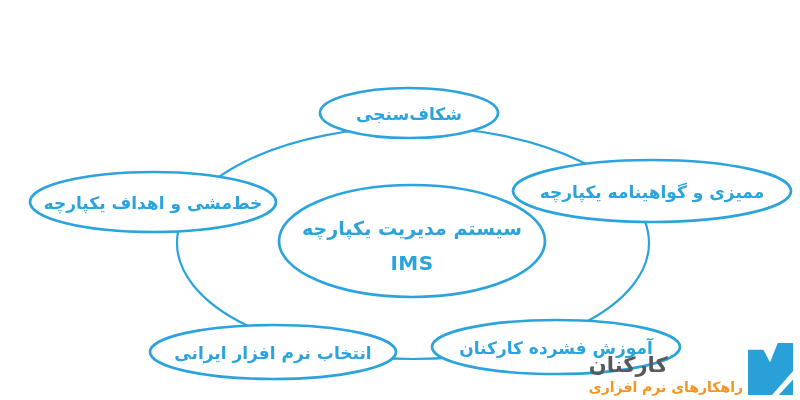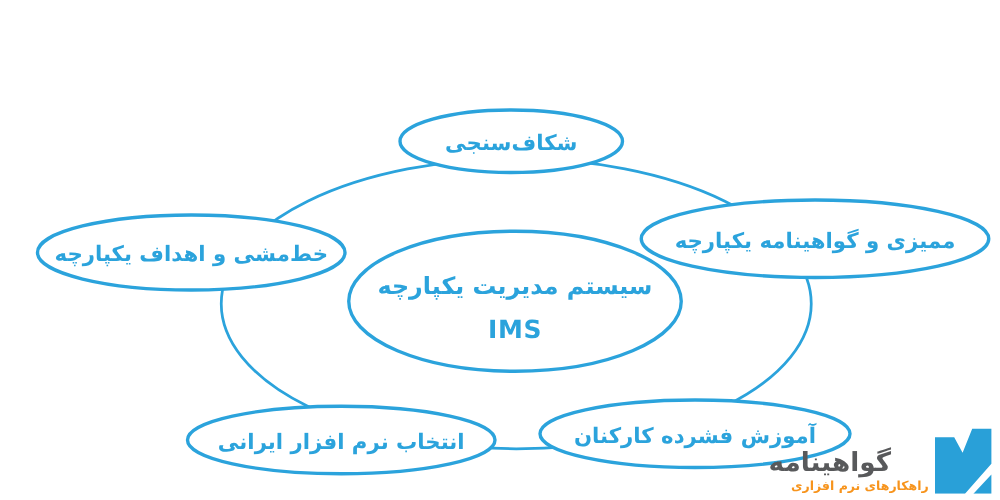--- a/index.html
+++ b/index.html
@@ -29,21 +29,21 @@
   .center-line1{font-size:19px;}
   .center-line2{font-size:20px;letter-spacing:0.5px;}
   .logo{
     position:absolute;right:4px;bottom:5px;display:flex;align-items:flex-end;gap:5px;
   }
   .logo-text{display:flex;flex-direction:column;align-items:flex-end;direction:rtl;text-align:center;}
   .brand-name{
     color:var(--logo-gray);font-size:21px;font-weight:700;line-height:1.1;
   }
   .brand-tagline{
-    color:var(--logo-orange);font-size:10px;font-weight:700;margin-top:2px;margin-left:18px;
+    color:var(--logo-orange);font-size:14px;font-weight:700;margin-top:2px;
   }
   .logo-mark{display:block;}
   .logo-mark polygon{fill:var(--logo-blue);}
 </style>
 </head>
 <body>
 
 <div class="stage">
 
 
@@ -66,21 +66,21 @@
     <ellipse class="node" cx="556" cy="347" rx="124" ry="27"></ellipse>
     <text class="node-label" x="556" y="354">آموزش فشرده کارکنان</text>
 
     <ellipse class="node" cx="412" cy="241" rx="133" ry="56"></ellipse>
     <text class="node-label center-line1" x="412" y="235">سیستم مدیریت یکپارچه</text>
     <text class="node-label center-line2" x="412" y="270">IMS</text>
   </svg>
 
   <div class="logo">
     <div class="logo-text">
-      <div class="brand-name">گواهینامه</div>
+      <div class="brand-name">کارکنان</div>
       <div class="brand-tagline">راهکارهای نرم افزاری</div>
     </div>
     <svg class="logo-mark" width="48" height="53" viewBox="0 0 50 55">
       <polygon points="0,8 16,8 23,21 31,1 47,1 47,30 25,55 0,55"></polygon>
       <polygon points="32,55 47,55 47,39"></polygon>
     </svg>
   </div>
 
 </div>
 

